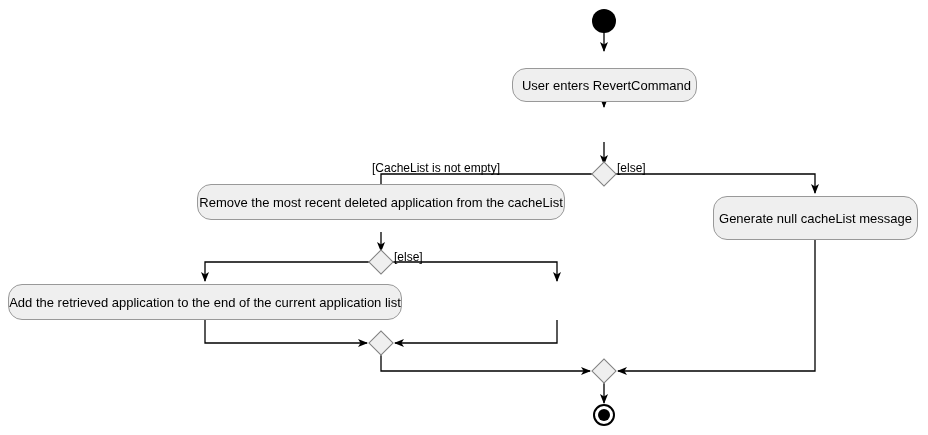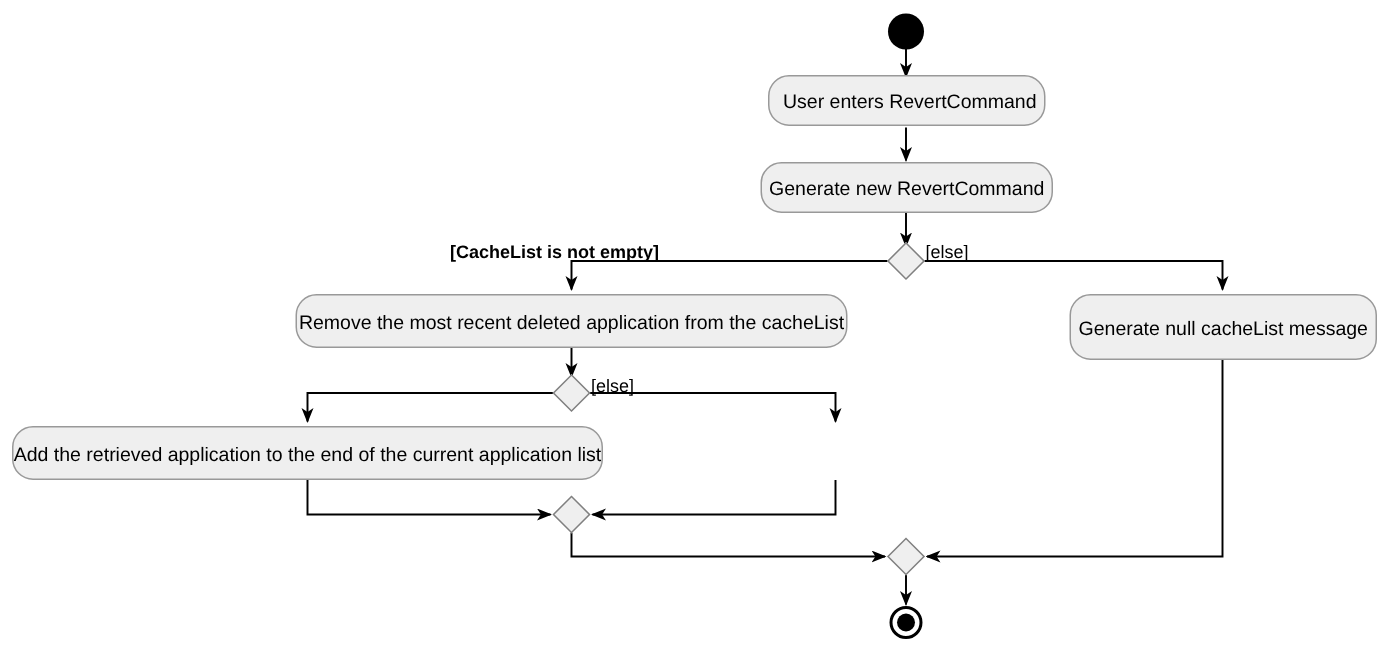--- a/index.html
+++ b/index.html
@@ -69,22 +69,21 @@
     position: absolute;
     font-size: 12px;
     line-height: 1;
     color: #000000;
     white-space: nowrap;
   }
   .guard-right {
     text-align: center;
   }
   .guard-left {
-    text-align: left;
-    font-weight: bold;
+    text-align: center;
   }
 </style>
 </head>
 <body>
 
 <div id="diagram-root">
 
   <svg id="edge-layer" viewBox="0 0 928 435" width="928" height="435" xmlns="http://www.w3.org/2000/svg">
     <defs>
       <marker id="arrow" markerWidth="10" markerHeight="10" refX="9" refY="4" orient="auto" markerUnits="userSpaceOnUse">
@@ -116,37 +115,34 @@
       <path d="M 381 355 L 381 371 L 590 371" marker-end="url(#arrow)"></path>
 
       <path d="M 815 233 L 815 371 L 618 371" marker-end="url(#arrow)"></path>
 
       <line x1="604" y1="383" x2="604" y2="403" marker-end="url(#arrow)"></line>
     </g>
   </svg>
 
   <div class="node start-node" style="left:592px; top:9px; width:24px; height:24px;"></div>
 
-  <div class="node activity" style="left:512px; top:50px; width:185px; height:34px;padding-left:16px;">
+  <div class="node activity" style="left:512px; top:68px; width:185px; height:34px;padding-left:16px;">
     <span>User enters RevertCommand</span>
   </div>
 
-  <div class="node activity" style="left:507px; top:108px; width:195px; height:34px;">
-    <span>Generate new RevertCommand</span>
-  </div>
 
   <div class="node diamond" style="left:595px; top:165px; width:18px; height:18px;"></div>
   <div class="guard-label guard-left" style="left:300px; top:162px; width:272px;">
     <span>[CacheList is not empty]</span>
   </div>
   <div class="guard-label guard-right" style="left:617px; top:162px;">
     <span>[else]</span>
   </div>
 
-  <div class="node activity" style="left:197px; top:196px; width:368px; height:36px;align-items:center;">
+  <div class="node activity" style="left:197px; top:184px; width:368px; height:36px;align-items:center;">
     <span>Remove the most recent deleted application from the cacheList</span>
   </div>
 
   <div class="node activity" style="left:713px; top:196px; width:205px; height:44px;">
     <span>Generate null cacheList message</span>
   </div>
 
   <div class="node diamond" style="left:372px; top:253px; width:18px; height:18px;"></div>
   <div class="guard-label guard-right" style="left:394px; top:251px;">
     <span>[else]</span>

